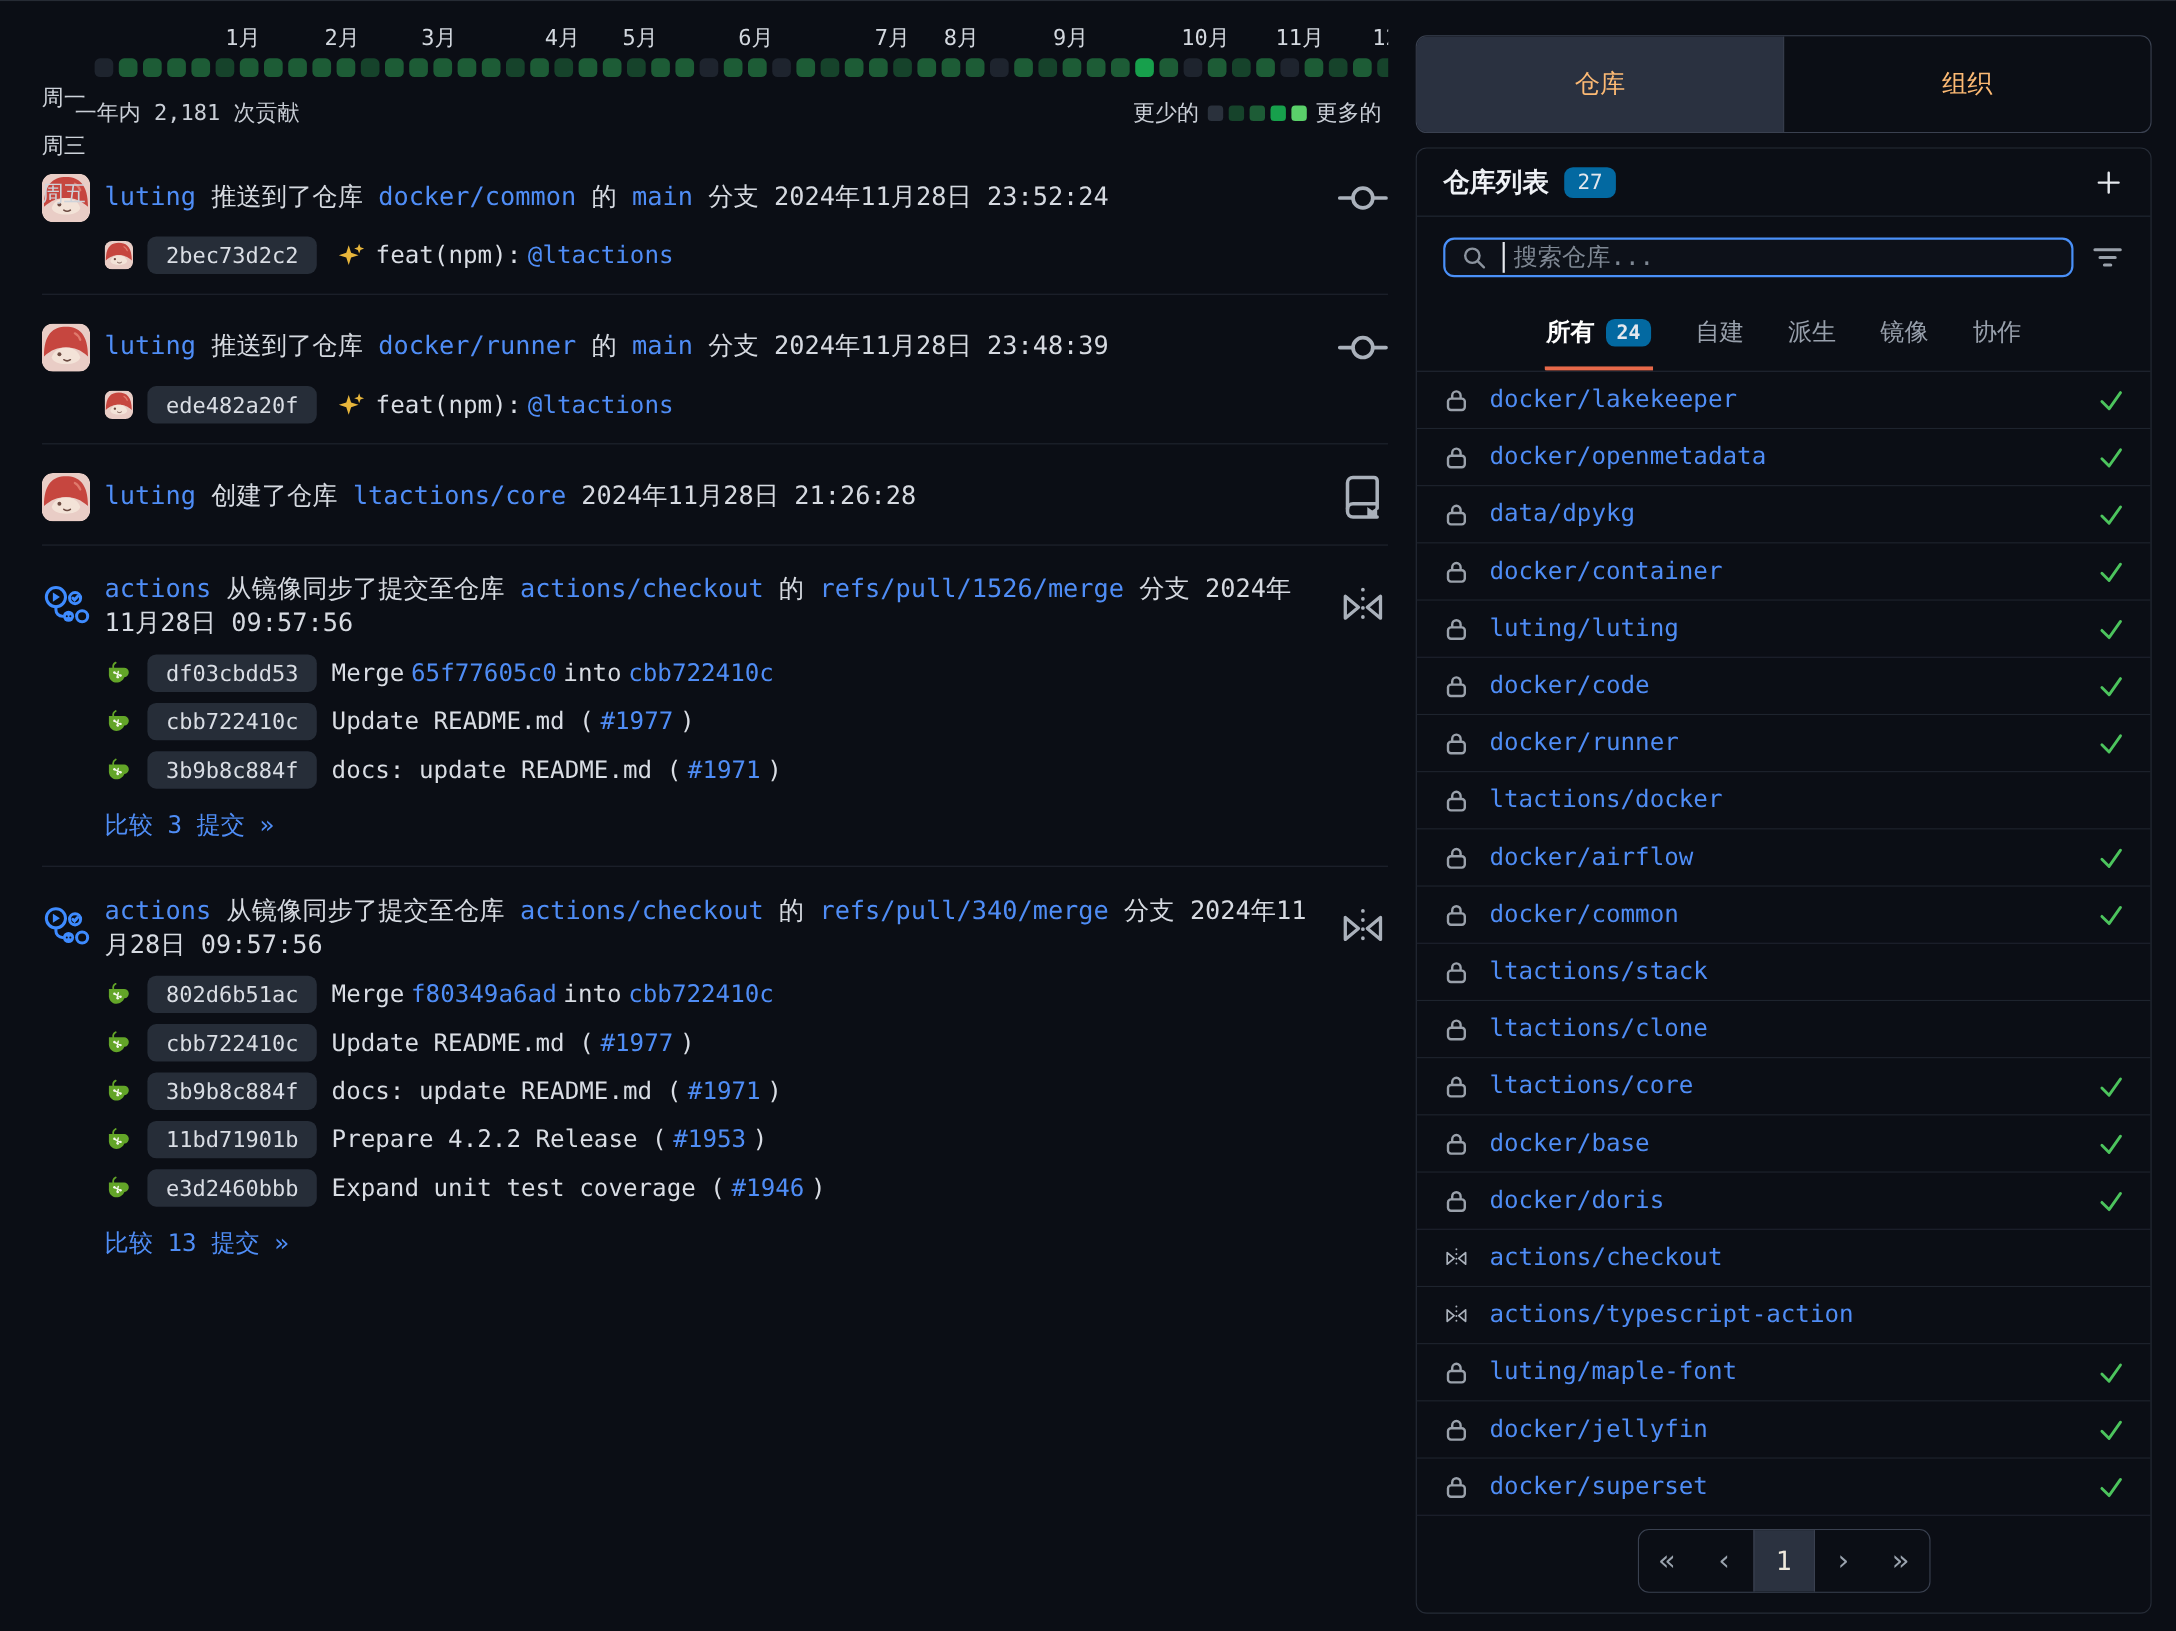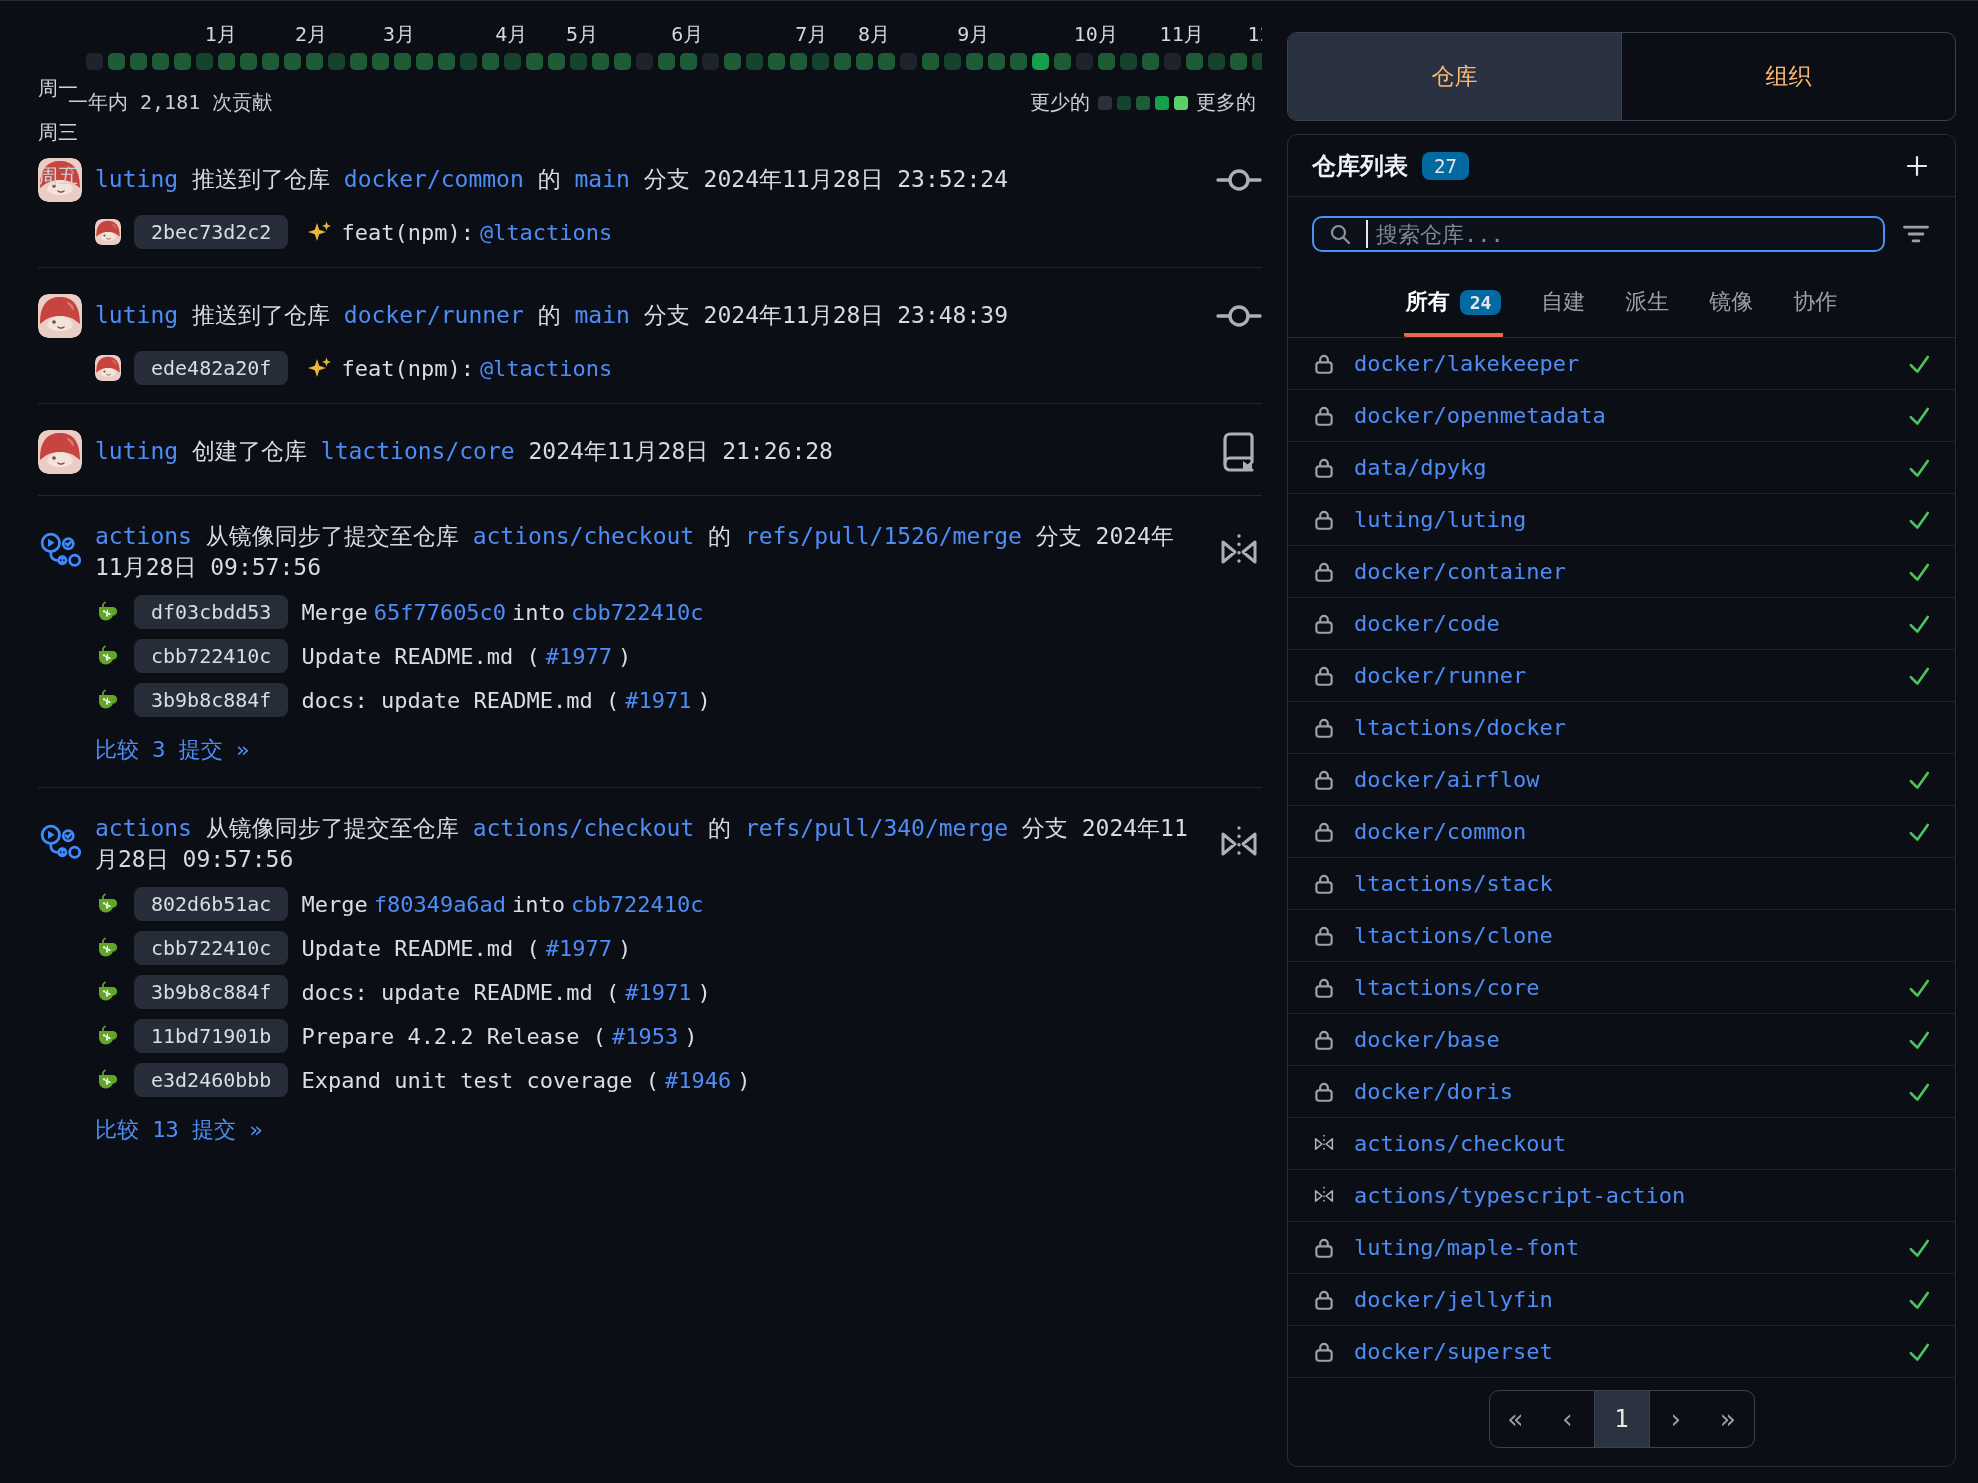--- a/index.html
+++ b/index.html
@@ -549,36 +549,36 @@
             </svg>
           </span>
         </div>
         <div class="repo-row">
           <span class="repo-icon">
             <svg width="24" height="24" viewBox="0 0 22 22">
               <rect x="4" y="9.5" width="14" height="9.5" rx="2.5" stroke="#9aa1ab" stroke-width="2" fill="none"></rect>
               <path d="M7.5 9.5V7a3.5 3.5 0 0 1 7 0v2.5" stroke="#9aa1ab" stroke-width="2" fill="none"></path>
             </svg>
           </span>
+    <a class="repo-name">docker/container</a>
+    <span class="spacer"></span>
+    <span class="repo-check">
+            <svg width="24" height="24" viewBox="0 0 22 22">
+              <path d="M3.5 12l6 6L19 4.5" stroke="#4cc45d" stroke-width="2.4" fill="none" stroke-linecap="round" stroke-linejoin="round"></path>
+            </svg>
+          </span>
+        </div>
+        <div class="repo-row">
+          <span class="repo-icon">
+            <svg width="24" height="24" viewBox="0 0 22 22">
+              <rect x="4" y="9.5" width="14" height="9.5" rx="2.5" stroke="#9aa1ab" stroke-width="2" fill="none"></rect>
+              <path d="M7.5 9.5V7a3.5 3.5 0 0 1 7 0v2.5" stroke="#9aa1ab" stroke-width="2" fill="none"></path>
+            </svg>
+          </span>
     <a class="repo-name">luting/luting</a>
-    <span class="spacer"></span>
-    <span class="repo-check">
-            <svg width="24" height="24" viewBox="0 0 22 22">
-              <path d="M3.5 12l6 6L19 4.5" stroke="#4cc45d" stroke-width="2.4" fill="none" stroke-linecap="round" stroke-linejoin="round"></path>
-            </svg>
-          </span>
-        </div>
-        <div class="repo-row">
-          <span class="repo-icon">
-            <svg width="24" height="24" viewBox="0 0 22 22">
-              <rect x="4" y="9.5" width="14" height="9.5" rx="2.5" stroke="#9aa1ab" stroke-width="2" fill="none"></rect>
-              <path d="M7.5 9.5V7a3.5 3.5 0 0 1 7 0v2.5" stroke="#9aa1ab" stroke-width="2" fill="none"></path>
-            </svg>
-          </span>
-    <a class="repo-name">docker/container</a>
     <span class="spacer"></span>
     <span class="repo-check">
             <svg width="24" height="24" viewBox="0 0 22 22">
               <path d="M3.5 12l6 6L19 4.5" stroke="#4cc45d" stroke-width="2.4" fill="none" stroke-linecap="round" stroke-linejoin="round"></path>
             </svg>
           </span>
         </div>
         <div class="repo-row">
           <span class="repo-icon">
             <svg width="24" height="24" viewBox="0 0 22 22">

